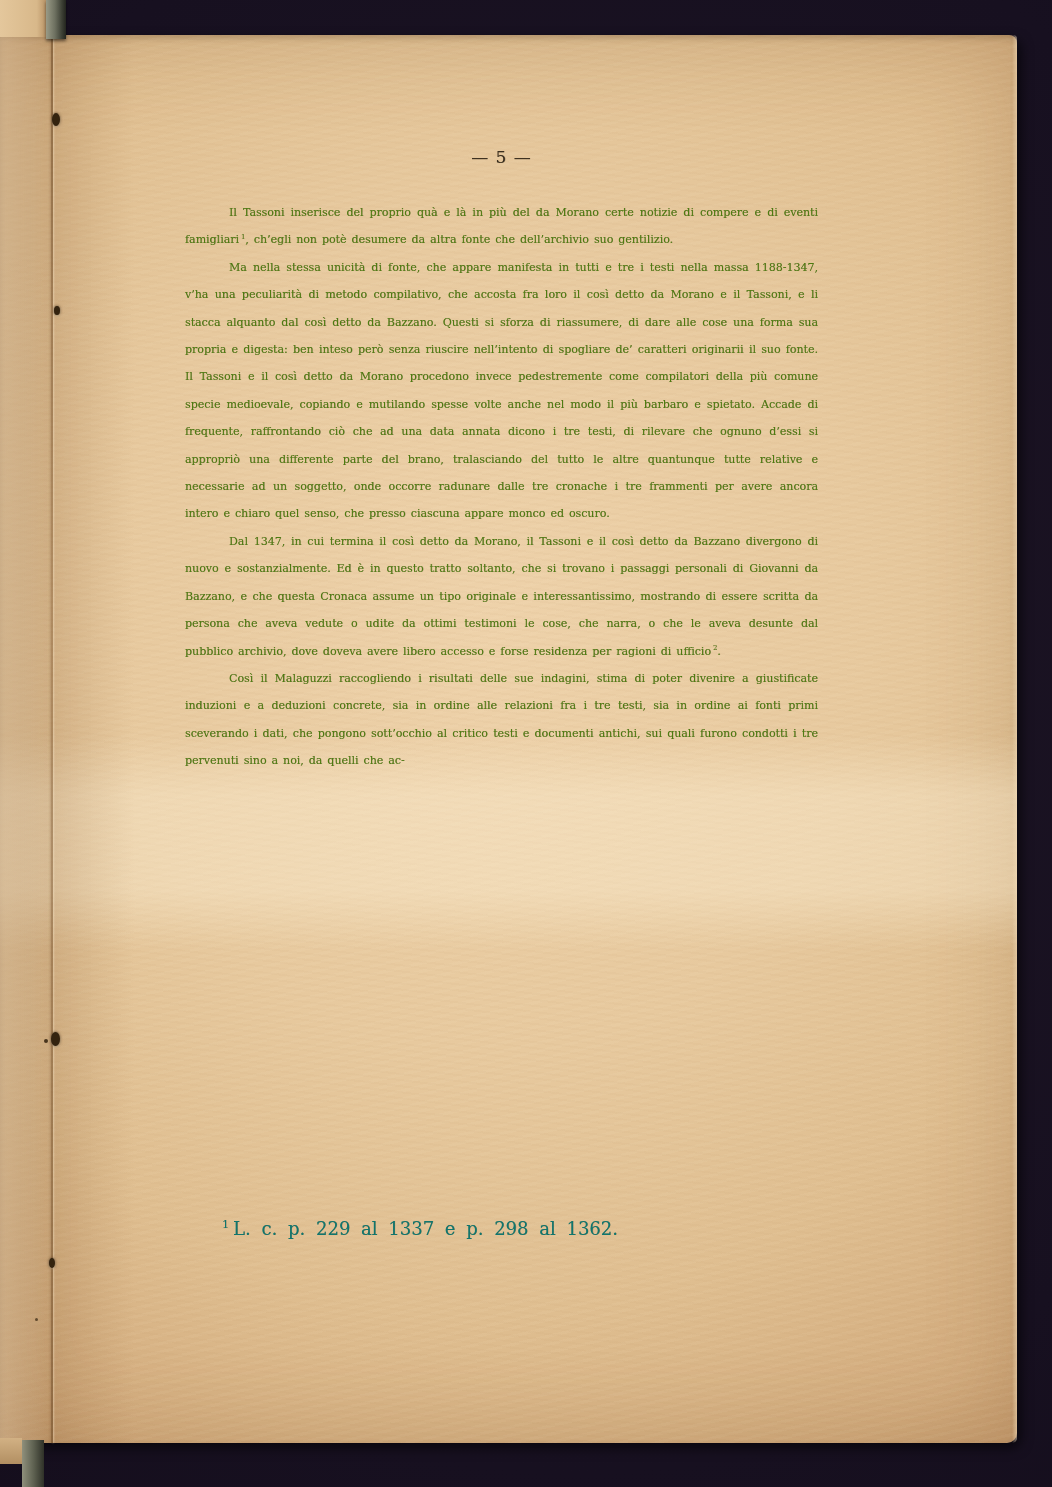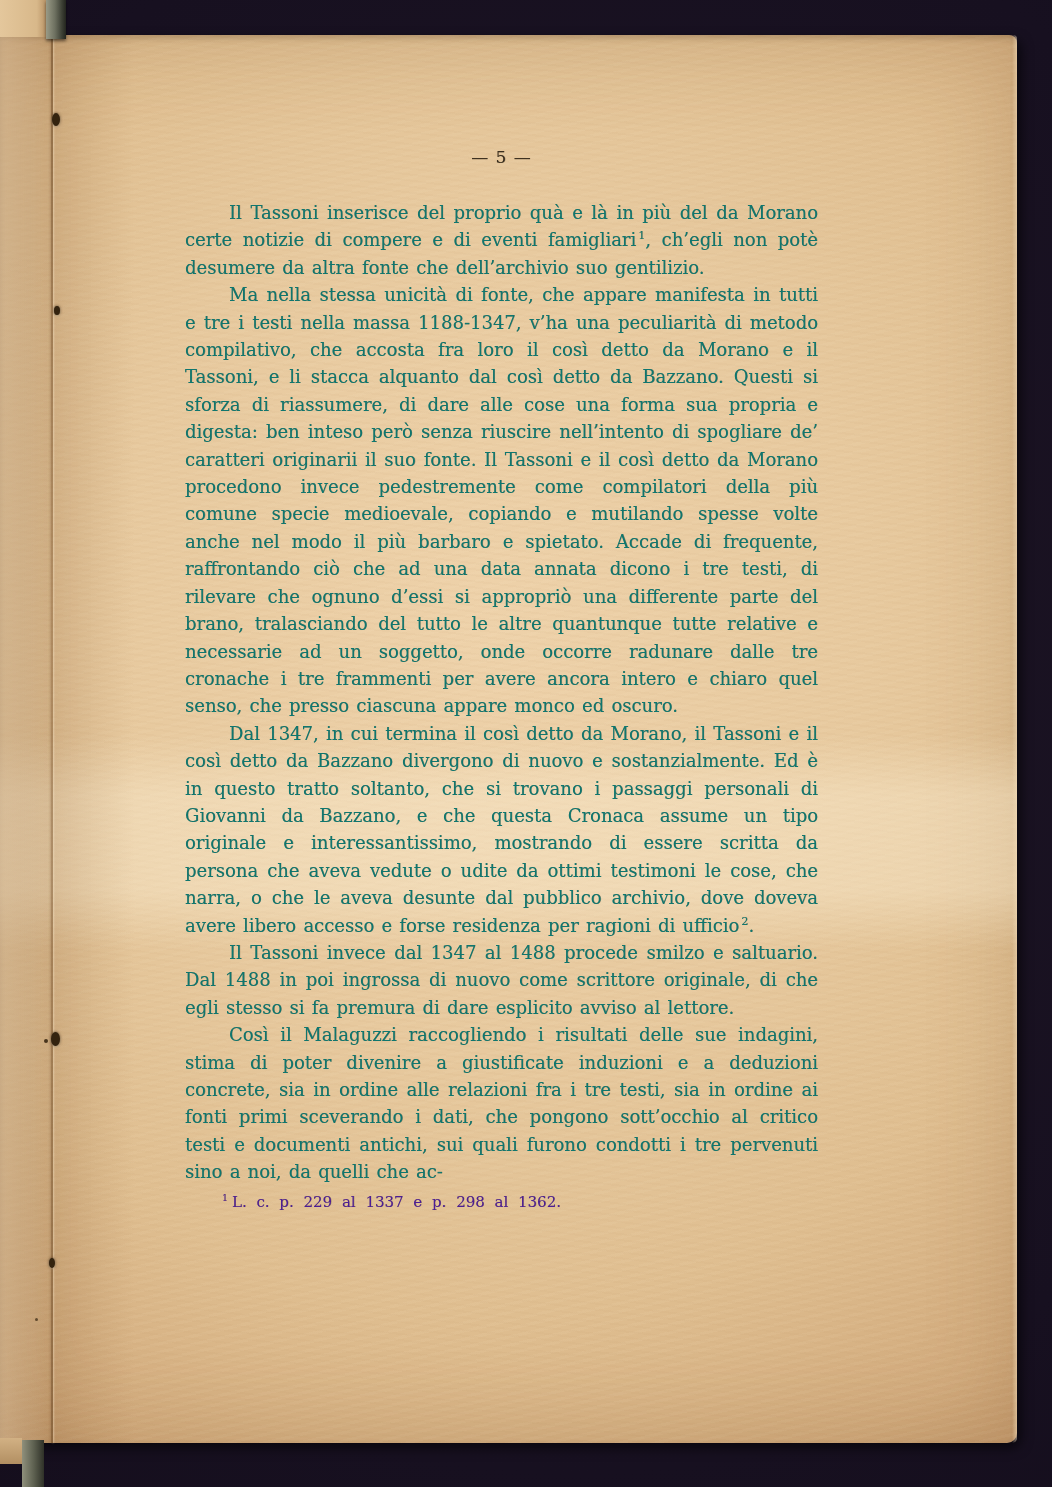--- a/index.html
+++ b/index.html
@@ -72,29 +72,29 @@
     background:linear-gradient(90deg,#8f907c 0%,#5c5f4f 55%,#2f3128 100%);
   }
   
   .page-number{
     position:absolute;left:185px;top:147px;width:633px;
     text-align:center;font-size:17px;color:#3a2e1e;letter-spacing:1px;
     text-shadow:.3px .3px .4px rgba(58,47,31,.4);
   }
   .text-block{
     position:absolute;left:185px;top:199px;width:633px;
-    color:#0f766e;font-size:18px;line-height:27.4px;
+    color:#4d7c0f;font-size:11px;line-height:27.4px;
     text-shadow:.3px .3px .4px rgba(58,47,31,.4);
     hyphens:auto;
   }
   .text-block p{margin:0;text-align:justify;text-indent:44px;word-spacing:1.5px;}
   .text-block sup, .footnotes sup{font-size:62%;vertical-align:super;line-height:0;margin-left:2px;}
   .footnotes{
-    position:absolute;left:222px;top:1190px;width:520px;
-    color:#4c1d95;font-size:15px;line-height:25px;word-spacing:5px;
+    position:absolute;left:222px;top:1216px;width:520px;
+    color:#0f766e;font-size:18px;line-height:25px;word-spacing:5px;
     text-shadow:.3px .3px .4px rgba(58,47,31,.4);
   }
   .footnotes .footnote{margin:0;}
   .footnotes sup{margin:0 4px 0 0;}
 </style>
 </head>
 <body>
 
 <div class="page">
   <div class="light-band"></div>
@@ -115,19 +115,18 @@
 <div class="post-top"></div>
 <div class="flap-bottom"></div>
 <div class="post-bottom"></div>
 
 <div class="page-number">— 5 —</div>
 
 <div class="text-block" id="paragraphs">
     <p>Il Tassoni inserisce del proprio quà e là in più del da Morano certe notizie di compere e di eventi famigliari<sup>1</sup>, ch’egli non potè desumere da altra fonte che dell’archivio suo gentilizio.</p>
     <p>Ma nella stessa unicità di fonte, che appare manifesta in tutti e tre i testi nella massa 1188-1347, v’ha una peculiarità di metodo compilativo, che accosta fra loro il così detto da Morano e il Tassoni, e li stacca alquanto dal così detto da Bazzano. Questi si sforza di riassumere, di dare alle cose una forma sua propria e digesta: ben inteso però senza riuscire nell’intento di spogliare de’ caratteri originarii il suo fonte. Il Tassoni e il così detto da Morano procedono invece pedestremente come compilatori della più comune specie medioevale, copiando e mutilando spesse volte anche nel modo il più barbaro e spietato. Accade di frequente, raffrontando ciò che ad una data annata dicono i tre testi, di rilevare che ognuno d’essi si appropriò una differente parte del brano, tralasciando del tutto le altre quantunque tutte relative e necessarie ad un soggetto, onde occorre radunare dalle tre cronache i tre frammenti per avere ancora intero e chiaro quel senso, che presso ciascuna appare monco ed oscuro.</p>
     <p>Dal 1347, in cui termina il così detto da Morano, il Tassoni e il così detto da Bazzano divergono di nuovo e sostanzialmente. Ed è in questo tratto soltanto, che si trovano i passaggi personali di Giovanni da Bazzano, e che questa Cronaca assume un tipo originale e interessantissimo, mostrando di essere scritta da persona che aveva vedute o udite da ottimi testimoni le cose, che narra, o che le aveva desunte dal pubblico archivio, dove doveva avere libero accesso e forse residenza per ragioni di ufficio<sup>2</sup>.</p>
-    <p>Il Tassoni invece dal 1347 al 1488 procede smilzo e saltuario. Dal 1488 in poi ingrossa di nuovo come scrittore originale, di che egli stesso si fa premura di dare esplicito avviso al lettore.</p>
     <p>Così il Malaguzzi raccogliendo i risultati delle sue indagini, stima di poter divenire a giustificate induzioni e a deduzioni concrete, sia in ordine alle relazioni fra i tre testi, sia in ordine ai fonti primi sceverando i dati, che pongono sott’occhio al critico testi e documenti antichi, sui quali furono condotti i tre pervenuti sino a noi, da quelli che ac-</p>
   </div>
 
 <div class="footnotes" id="footnotes">
     <div class="footnote"><sup>1</sup>L. c. p. 229 al 1337 e p. 298 al 1362.</div>
   </div>
 
 </body></html>

